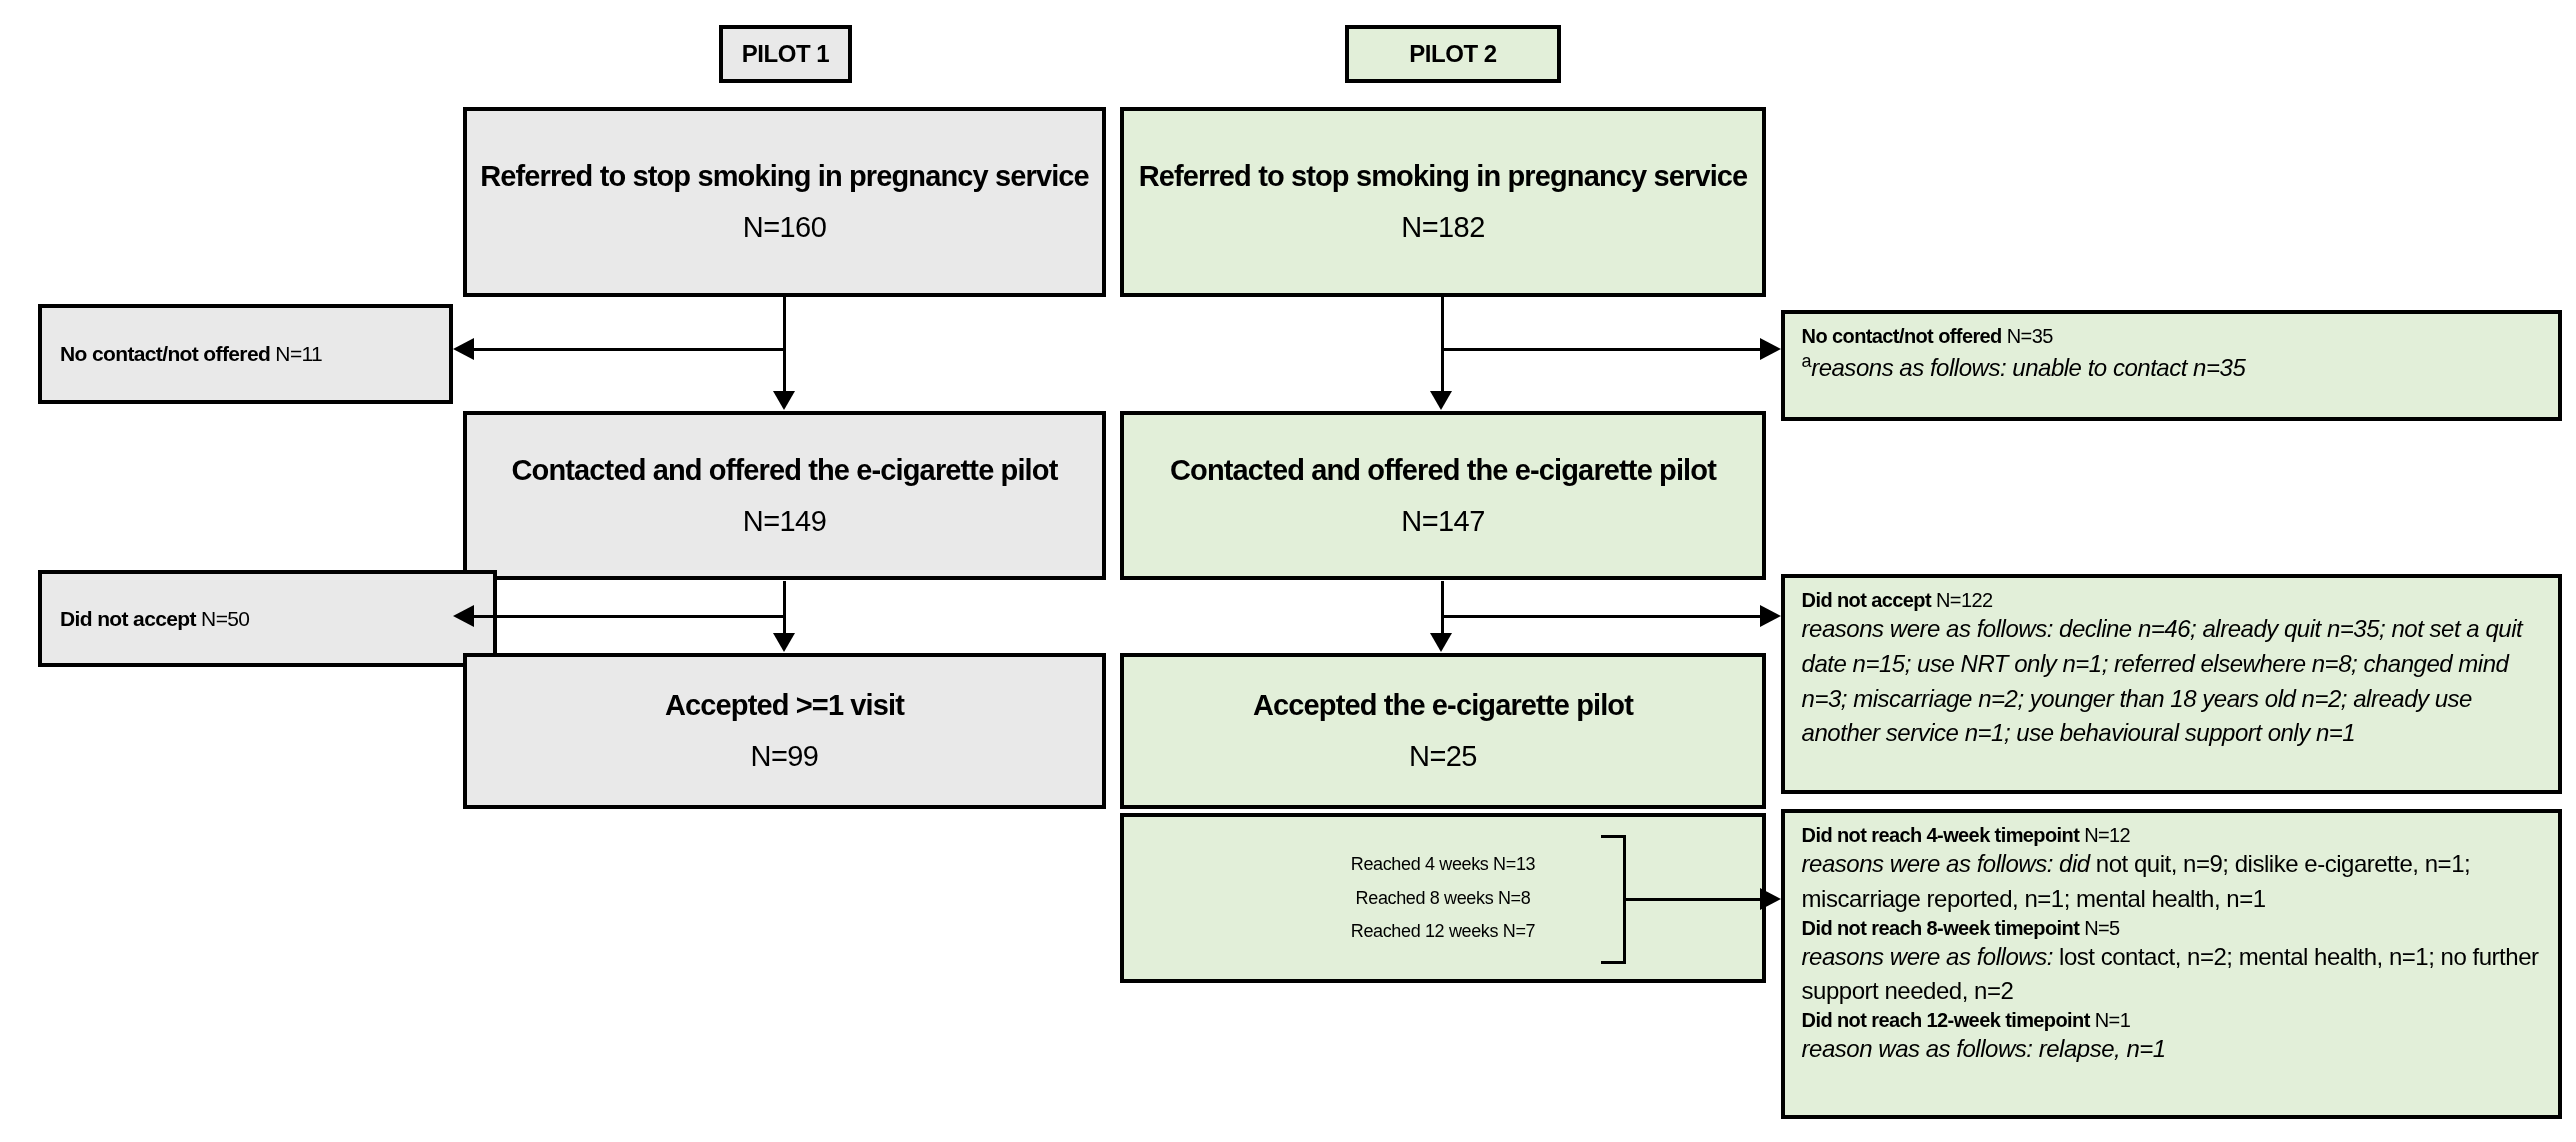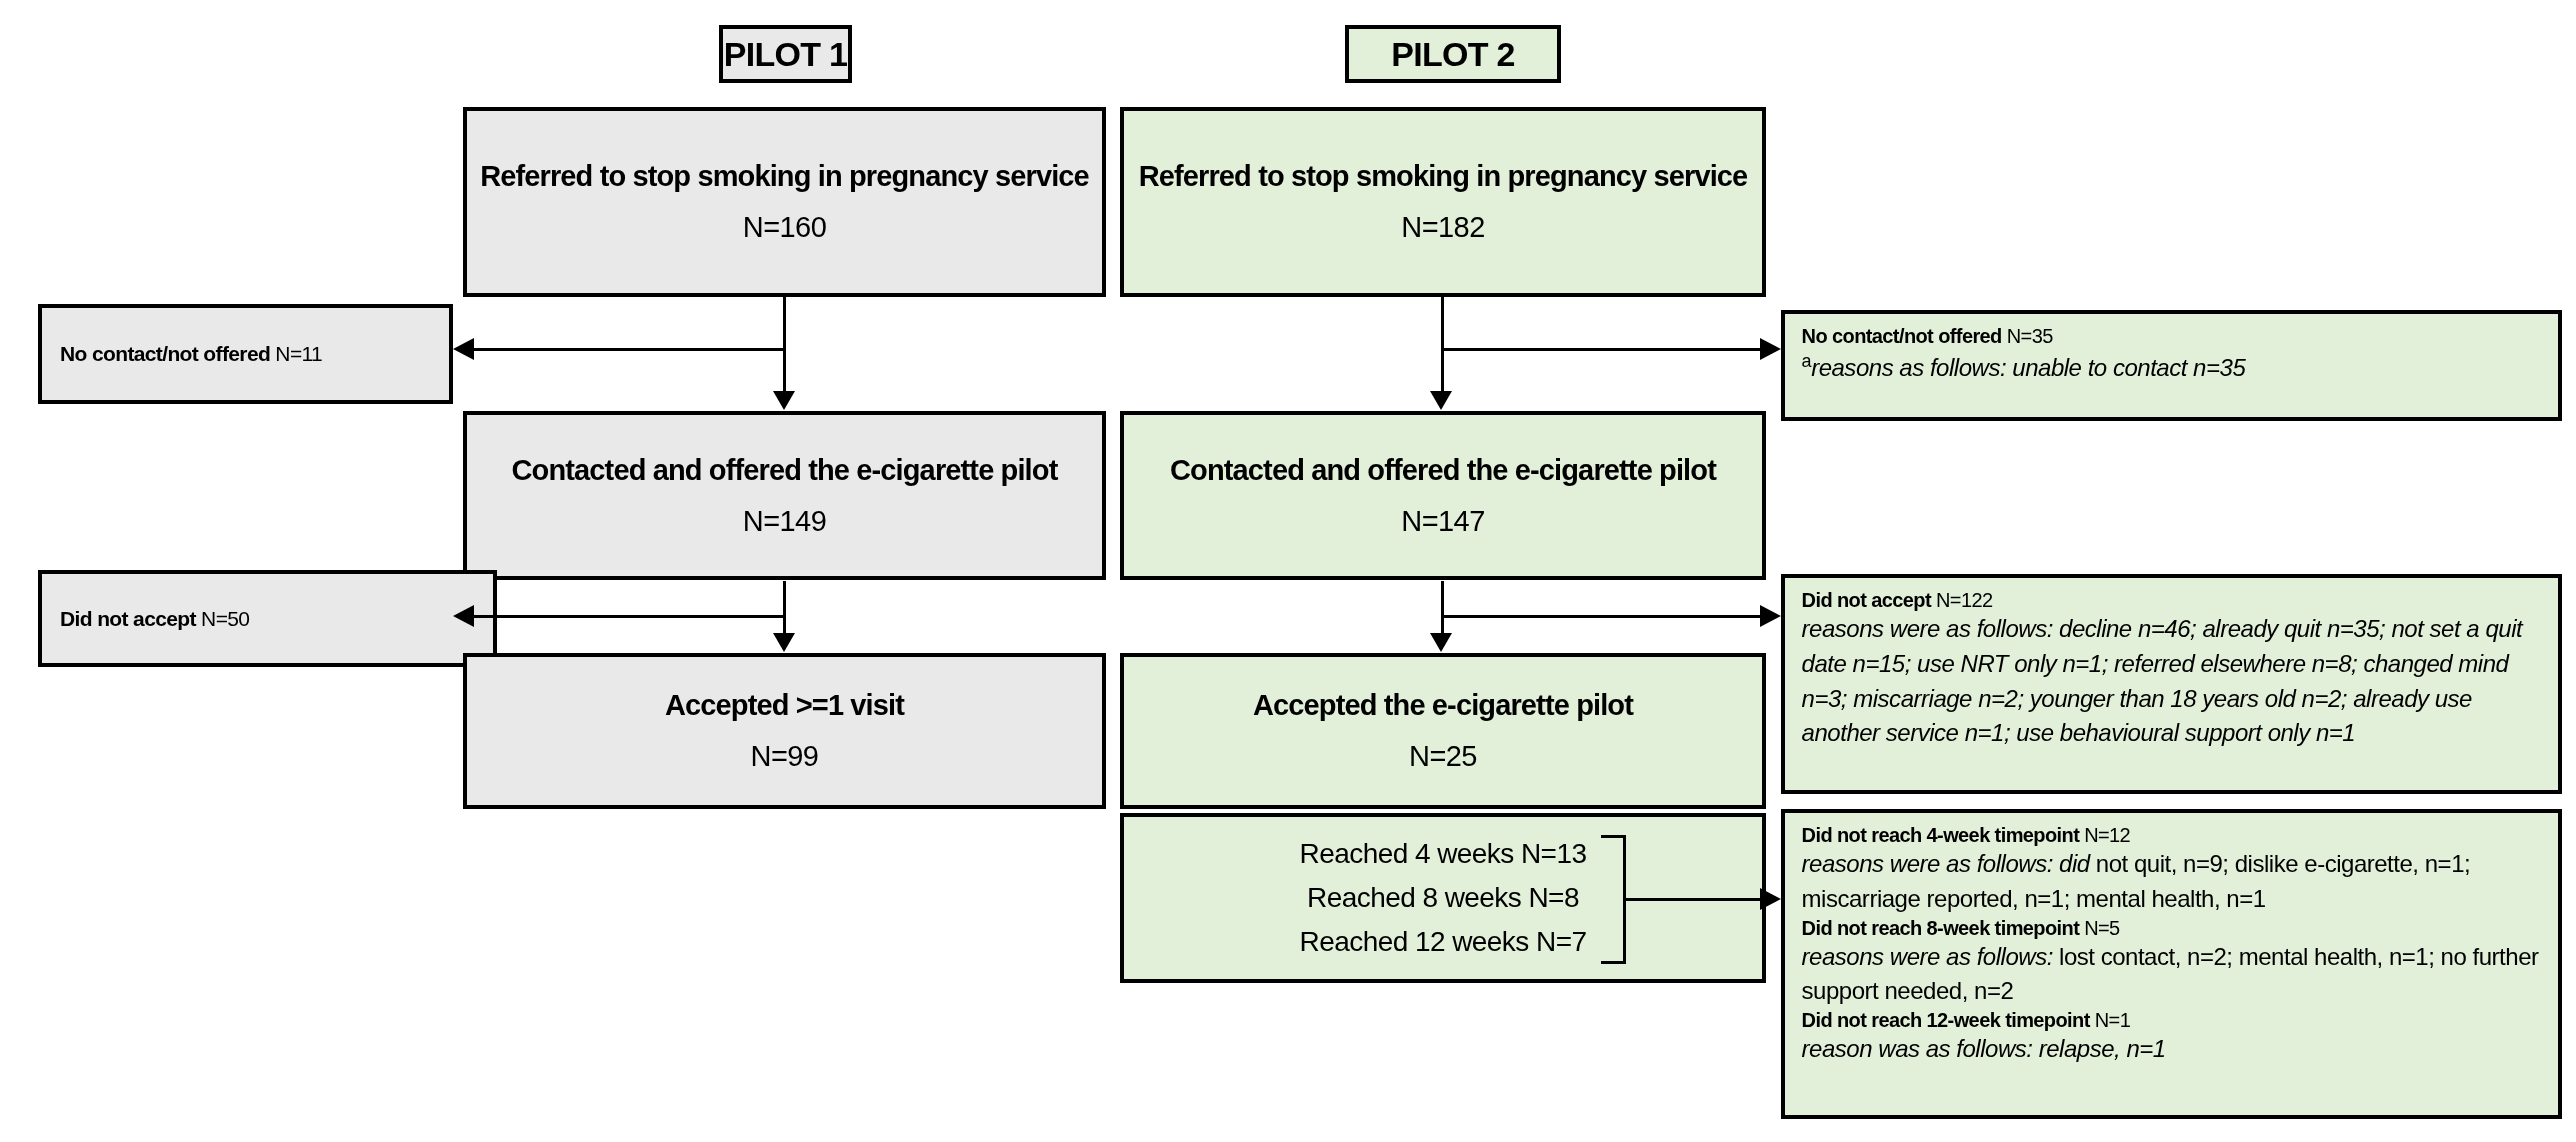--- a/index.html
+++ b/index.html
@@ -17,34 +17,34 @@
     color:#000;
   }
   .box{
     position:absolute;border:4.8px solid var(--border);
     display:flex;flex-direction:column;justify-content:center;
   }
   .grey{background:var(--pilot1-fill);}
   .green{background:var(--pilot2-fill);}
   .center{align-items:center;text-align:center;}
   .label-box{
-    font-weight:bold;font-size:34px;letter-spacing:-0.02em;
+    font-weight:bold;font-size:24px;letter-spacing:-0.02em;
     align-items:center;text-align:center;
   }
   .main-title{font-weight:bold;font-size:29px;letter-spacing:-0.03em;}
   .main-n{font-size:29px;letter-spacing:-0.02em;margin-top:18px;}
   .side-line{font-size:21px;letter-spacing:-0.03em;padding:0 18px;}
   .side-line b{letter-spacing:-0.03em;}
   .note-box{justify-content:flex-start;padding:11px 16.6px;}
   .note-title{font-size:20px;letter-spacing:-0.03em;}
   .note-title b{letter-spacing:-0.03em;}
   .reasons{font-size:24px;line-height:1.45;letter-spacing:-0.02em;}
   .reasons i{letter-spacing:-0.02em;}
   sup.fn{font-size:18px;vertical-align:super;font-style:normal;}
-  .reached-line{font-size:28px;letter-spacing:-0.02em;margin:6.2px 0;}
+  .reached-line{font-size:18px;letter-spacing:-0.02em;margin:6.2px 0;}
   .vline,.hline{position:absolute;background:var(--border);}
   .vline{width:2.8px;}
   .hline{height:2.8px;}
   .arrow-down{position:absolute;width:0;height:0;
     border-left:11.8px solid transparent;border-right:11.8px solid transparent;
     border-top:19.4px solid var(--border);}
   .arrow-left{position:absolute;width:0;height:0;
     border-top:11.8px solid transparent;border-bottom:11.8px solid transparent;
     border-right:21px solid var(--border);}
   .arrow-right{position:absolute;width:0;height:0;

